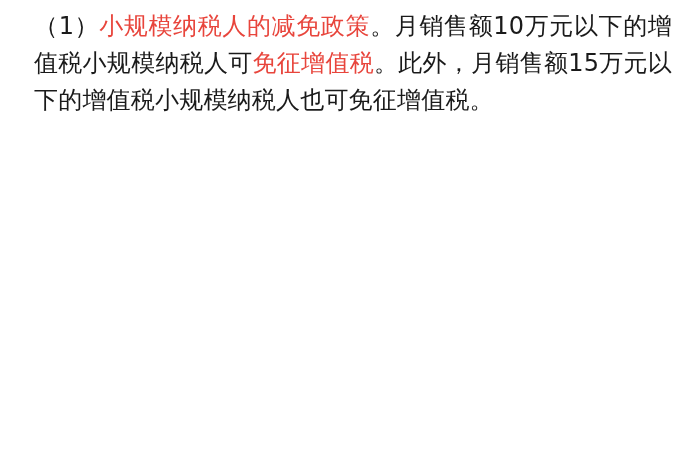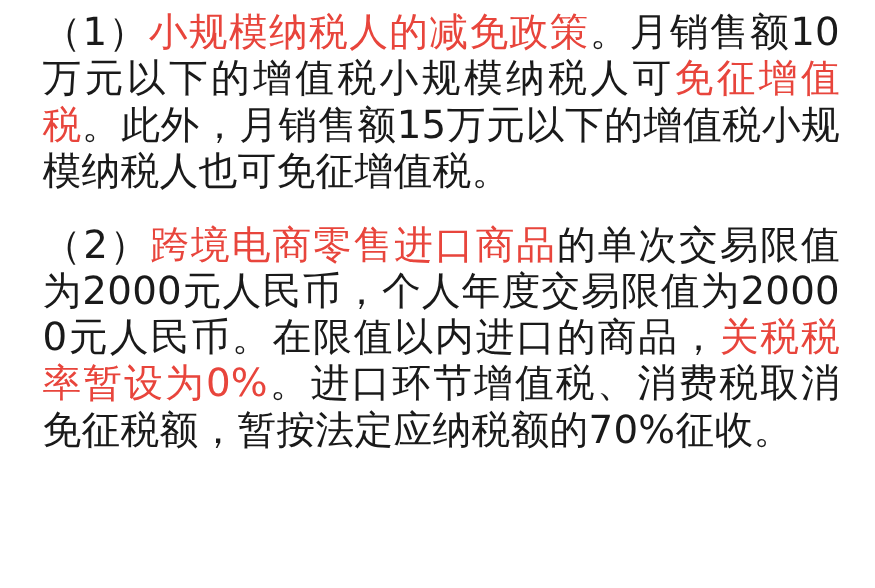--- a/index.html
+++ b/index.html
@@ -14,21 +14,21 @@
     overflow: hidden;
   }
   #doc {
     width: 700px;
     height: 470px;
     box-sizing: border-box;
     padding: 8px 28px 0 34px;
     background: #ffffff;
   }
   .para {
-    font-size: 31px;
+    font-size: 24px;
     line-height: 37px;
     color: #1a1a1a;
     letter-spacing: 0.2px;
     text-align: justify;
     margin: 0 0 22px 0;
     word-break: break-all;
   }
   .para:last-child {
     margin-bottom: 0;
   }
@@ -41,18 +41,15 @@
 </style>
 </head>
 <body>
 
 <div id="doc">
 
   <p class="para">
     <span class="plain">（1）</span><span class="hl">小规模纳税人的减免政策</span><span class="plain">。月销售额10万元以下的增值税小规模纳税人可</span><span class="hl">免征增值税</span><span class="plain">。此外，月销售额15万元以下的增值税小规模纳税人也可免征增值税。</span>
   </p>
 
-  <p class="para">
-    <span class="plain">（2）</span><span class="hl">跨境电商零售进口商品</span><span class="plain">的单次交易限值为2000元人民币，个人年度交易限值为20000元人民币。在限值以内进口的商品，</span><span class="hl">关税税率暂设为0%</span><span class="plain">。进口环节增值税、消费税取消免征税额，暂按法定应纳税额的70%征收。</span>
-  </p>
 
 
 </div>
 
 </body></html>

